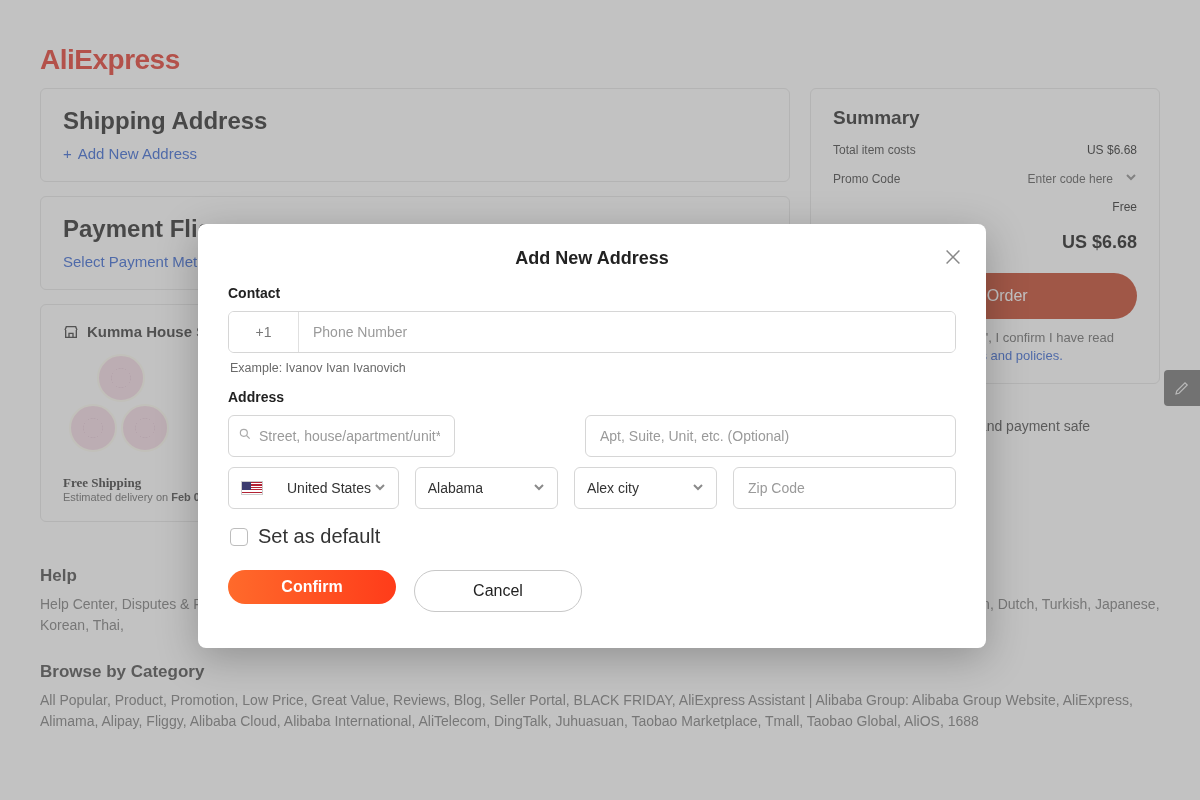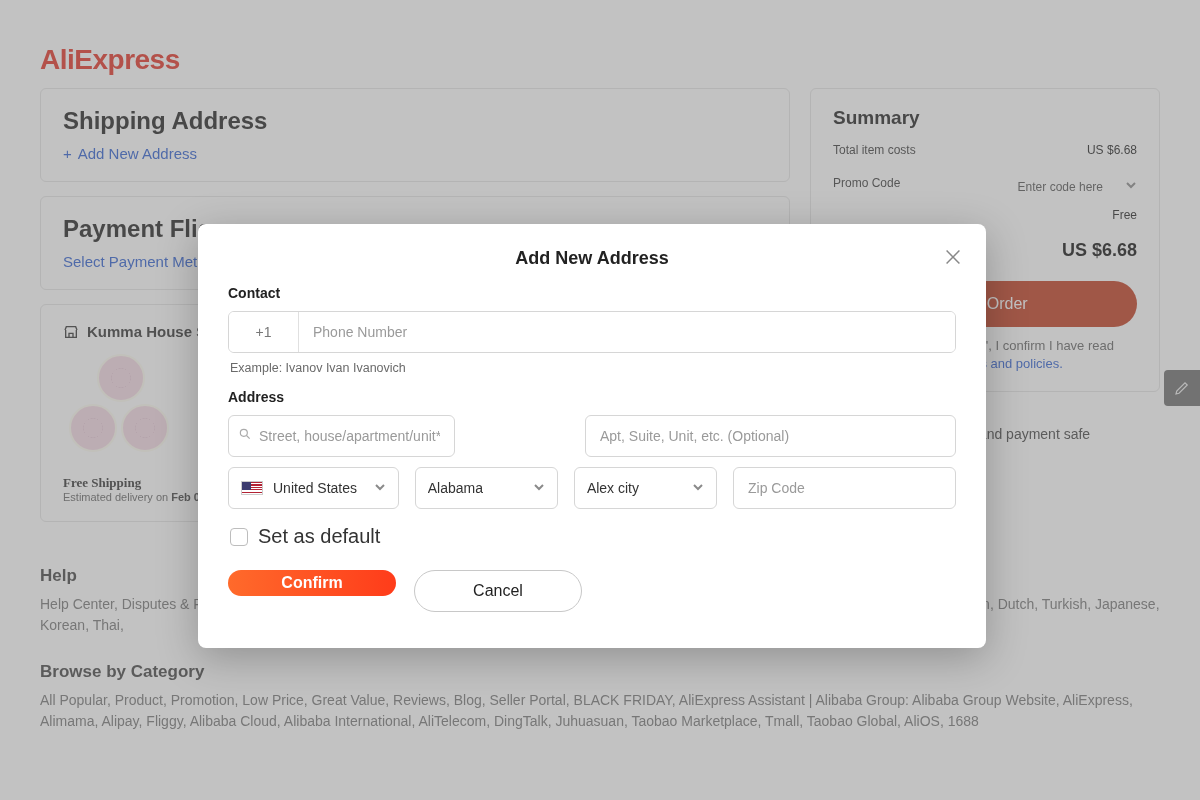--- a/index.html
+++ b/index.html
@@ -22,21 +22,21 @@
   .c1{width:48px;height:48px;left:34px;top:4px;}
   .c2{width:48px;height:48px;left:6px;top:54px;}
   .c3{width:48px;height:48px;left:58px;top:54px;}
   .freeship{font-family:"Times New Roman",serif;font-weight:700;font-size:13px;margin-top:13px;}
   .est{font-size:11px;color:#666;}
   .est b{color:#444;}
   .right{width:350px;}
   .summary h2{font-size:19px;font-weight:700;margin-bottom:14px;}
   .row{display:flex;justify-content:space-between;font-size:12px;color:#3b3b3b;margin-bottom:14px;align-items:center;}
   .row .v{color:#222;}
-  .promo-enter{color:#555;display:inline-flex;align-items:center;gap:22px;margin-top:8px;}
+  .promo-enter{color:#555;display:inline-flex;align-items:center;gap:12px;}
   .total-row{font-size:18px;font-weight:700;color:#111;border-top:0;}
   .order-btn{width:100%;background:#c13c20;color:#fff;border:none;border-radius:24px;padding:14px 0;font-size:16px;margin-top:6px;cursor:pointer;}
   .agree{font-size:13px;color:#666;margin-top:10px;line-height:1.4;}
   .agree a{color:#2e5fd1;}
   .safe-row{display:flex;align-items:center;gap:10px;font-size:14px;color:#444;margin-top:30px;}
   .footer{padding:30px 40px;color:#777;font-size:14px;}
   .footer h3{color:#444;font-size:17px;margin-bottom:8px;font-weight:600;}
   .footer p{line-height:1.5;}
   .fblock{margin-bottom:26px;}
   .edit-fab{position:absolute;right:0;top:370px;width:36px;height:36px;background:#6d6d6d;border-top-left-radius:4px;border-bottom-left-radius:4px;display:flex;align-items:center;justify-content:center;}
@@ -53,29 +53,29 @@
   .in::placeholder{color:#9a9a9a;}
   .phonewrap{display:flex;flex:1;border:1px solid #d6d6d6;border-radius:6px;height:42px;overflow:hidden;}
   .phcode{width:70px;border:none;border-right:1px solid #e0e0e0;padding:0 12px;font-size:14px;color:#777;text-align:center;background:#fff;}
   .phnum{flex:1;border:none;padding:0 14px;font-size:14px;}
   .phnum::placeholder{color:#9a9a9a;}
   .hint{font-size:12.5px;color:#6a6a6a;margin:-2px 0 14px 2px;}
   .searchwrap{position:relative;flex:1;}
   .searchwrap .in{padding-left:30px;}
   .searchwrap .mag{position:absolute;left:10px;top:12px;color:#aaa;}
   .sel{display:flex;align-items:center;justify-content:space-between;border:1px solid #d6d6d6;border-radius:6px;height:42px;padding:0 12px;font-size:14px;color:#333;background:#fff;cursor:pointer;flex:1;min-width:0;}
-  .sel .lbl{display:flex;align-items:center;gap:10px;white-space:nowrap;overflow:hidden;}
+  .sel .lbl{display:flex;align-items:center;gap:24px;white-space:nowrap;overflow:hidden;}
   .chev{color:#8a8a8a;}
   .chev svg{width:12px;height:12px;stroke:#8a8a8a;stroke-width:2;fill:none;}
   .flag{width:22px;height:14px;display:inline-block;position:relative;border:1px solid #ccc;background:linear-gradient(#b22234 0 10%,#fff 10% 20%,#b22234 20% 30%,#fff 30% 40%,#b22234 40% 50%,#fff 50% 60%,#b22234 60% 70%,#fff 70% 80%,#b22234 80% 90%,#fff 90% 100%);}
   .flag::before{content:"";position:absolute;left:0;top:0;width:9px;height:8px;background:#3c3b6e;}
   .checkrow{display:flex;align-items:center;gap:10px;margin:16px 0 22px 2px;font-size:20px;color:#333;}
   .chk{width:18px;height:18px;border:1.6px solid #bdbdbd;border-radius:4px;background:#fff;cursor:pointer;}
   .btnrow{display:flex;gap:18px;}
-  .btn-confirm{background:linear-gradient(90deg,#ff6a2b,#ff3c1a);color:#fff;border:none;border-radius:22px;width:168px;height:26px;font-size:16px;font-weight:600;cursor:pointer;}
+  .btn-confirm{background:linear-gradient(90deg,#ff6a2b,#ff3c1a);color:#fff;border:none;border-radius:22px;width:168px;height:34px;font-size:16px;font-weight:600;cursor:pointer;}
   .btn-cancel{background:#fff;color:#222;border:1px solid #c8c8c8;border-radius:22px;width:168px;height:42px;font-size:16px;cursor:pointer;}
 </style>
 </head>
 <body>
 
 <div class="page">
   <div class="topwhite"></div>
 
   <div class="header">
     <div class="logo">AliExpress</div>

